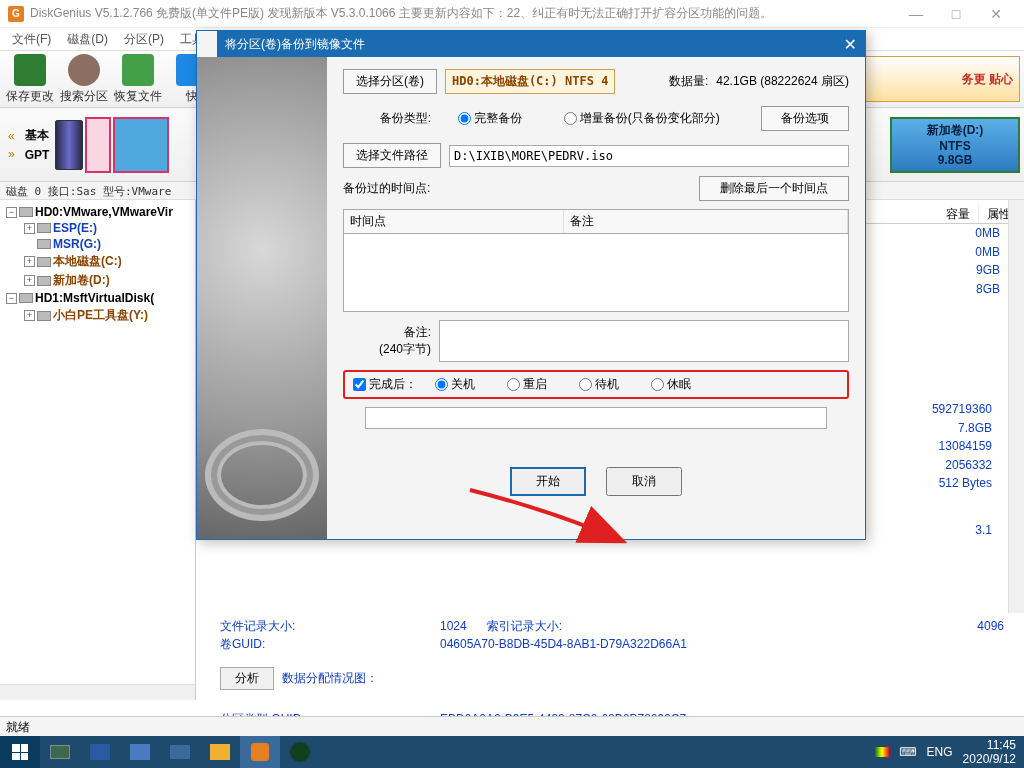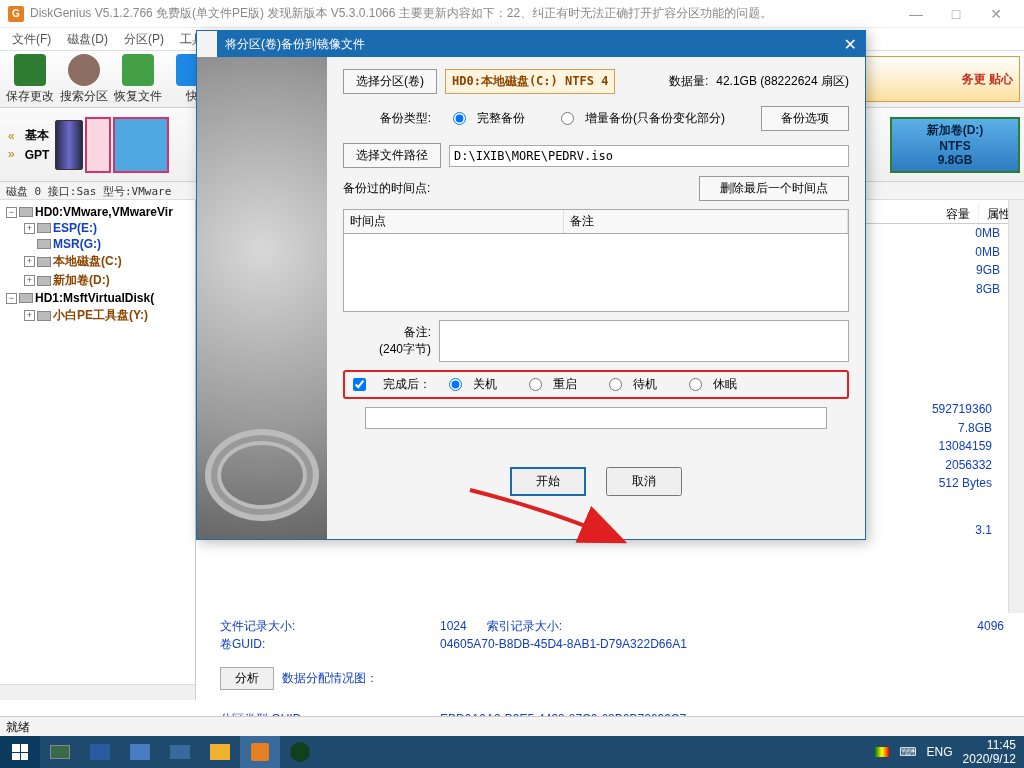--- a/index.html
+++ b/index.html
@@ -55,21 +55,21 @@
 .modal { position:absolute; left:196px; top:30px; width:670px; height:510px; background:#f4f4f4; border:1px solid #1a6bb0; box-shadow: 3px 3px 12px rgba(0,0,0,0.25); z-index:50;}
 .modal .mtitle { height:26px; background:#1a6bb0; color:#fff; display:flex; align-items:center; padding:0 8px;margin-left:20px;}
 .modal .mtitle .close { margin-left:auto; font-size:16px; }
 .modal .mbody { display:flex; height: calc(100% - 26px);}
 .modal .mside { width:130px; background: radial-gradient(circle at 50% 40%, #d8d8d8, #999 60%, #666); position:relative;}
 .modal .mside::after { content:""; position:absolute; bottom:18px; left:8px; right:8px; height:80px; border-radius:50%; border: 6px solid #bbb; box-shadow: inset 0 0 0 6px #999, inset 0 0 0 10px #bbb;}
 .modal .mmain { flex:1; padding: 12px 16px 8px; display:flex; flex-direction:column; gap:8px;}
 .modal .mrow { display:flex; align-items:center; gap:8px;}
 .modal button.btn { padding: 3px 12px; background:#f8f8f8; border:1px solid #999; font-size:12px; min-width:88px;}
 .modal .partinfo { background:#fff4dd; border:1px solid #d0a050; padding:3px 6px; font-family: SimSun, monospace; font-weight:bold; color:#8b4500; flex:0 0 auto;}
-.modal .radio { display:inline-flex; align-items:center; gap:11px; margin-right:14px;}
+.modal .radio { display:inline-flex; align-items:center; gap:3px; margin-right:14px;}
 .modal .radio input { margin:0;}
 .modal input[type=text] { border:1px solid #aaa; padding:3px 4px; font-family: SimSun, monospace; }
 .modal .listhead { display:flex; background:#fff; border:1px solid #aaa;}
 .modal .listhead span { padding:3px 6px; border-right:1px solid #ddd; background:#f8f8f8;}
 .modal .listbody { background:#fff; border:1px solid #aaa; border-top:none; height:78px;}
 .modal .redbox { border:2px solid #e02020; padding:4px 8px; display:flex; align-items:center; gap:18px; border-radius:3px;}
 .modal .progressinput { border:1px solid #aaa; background:#fff; height:22px; }
 .modal .actions { display:flex; justify-content:center; gap:20px; margin-top:30px;}
 .modal .actions button { min-width:76px; padding:4px 18px;}
 .modal .actions .primary { border:2px solid #1a6bb0;}
@@ -318,21 +318,21 @@
         <div class="listbody"></div>
       </div>
       <div class="mrow">
         <div style="width:88px; text-align:right">
           <div>备注:</div>
           <div>(240字节)</div>
         </div>
         <textarea style="flex: 1 1 0%; height: 42px; border: 1px solid rgb(170, 170, 170); resize: none;"></textarea>
       </div>
       <div class="redbox">
-        <label style="display:flex;align-items:center;gap:17px">
+        <label style="display:flex;align-items:center;gap:3px">
             <input type="checkbox" checked="" style="">
             <span>完成后：</span>
           </label>
         <label class="radio">
             <input type="radio" name="after" checked="" style="">
             <span>关机</span>
           </label>
         <label class="radio">
             <input type="radio" name="after" style="">
             <span>重启</span>

